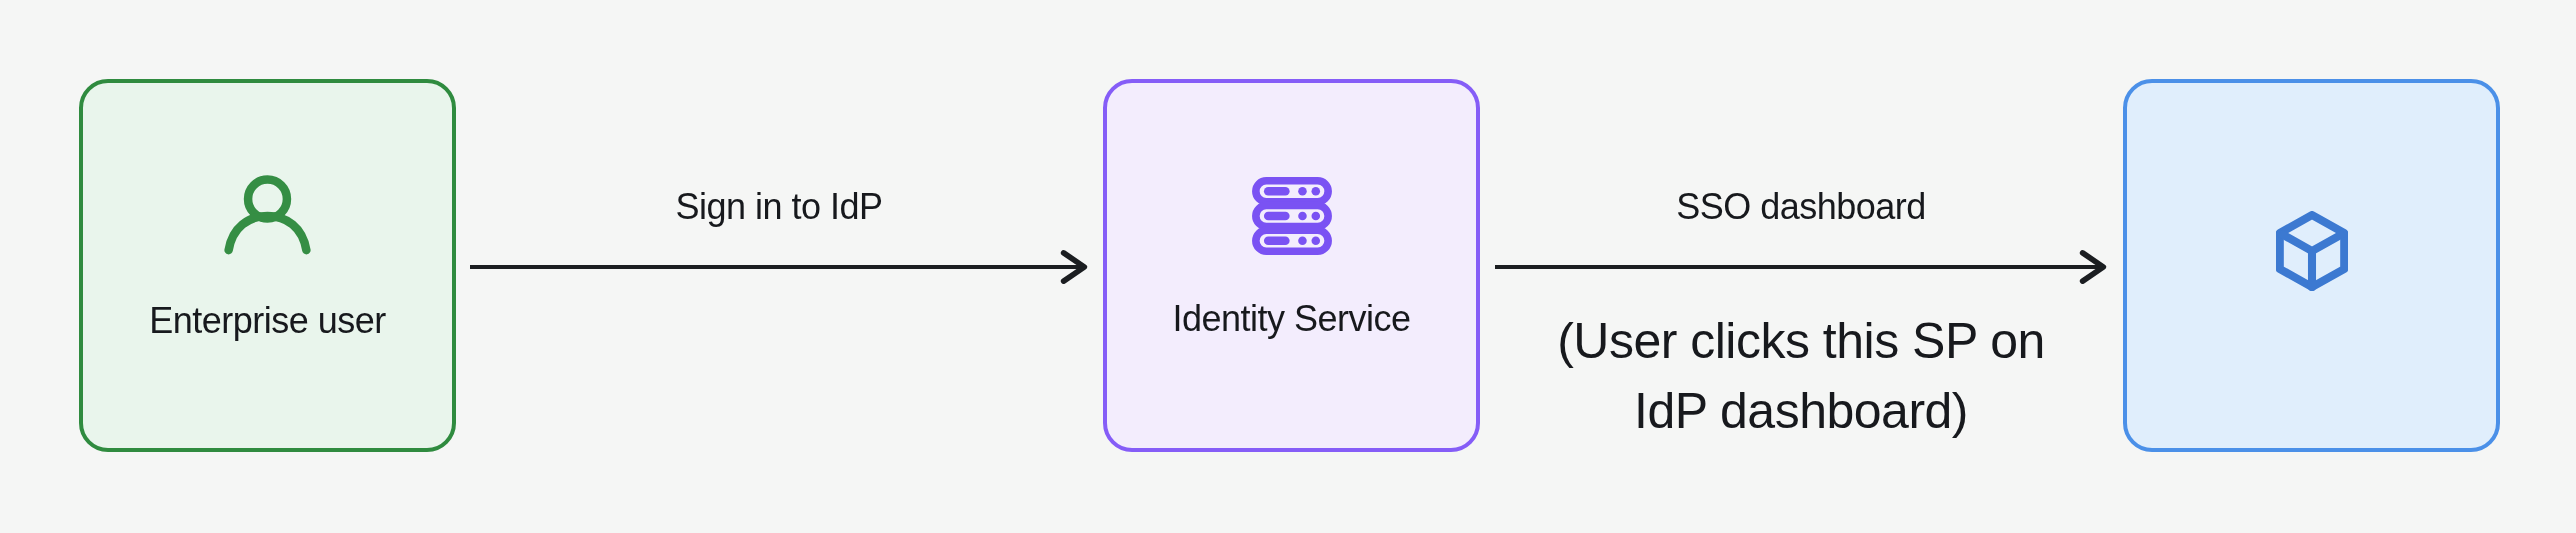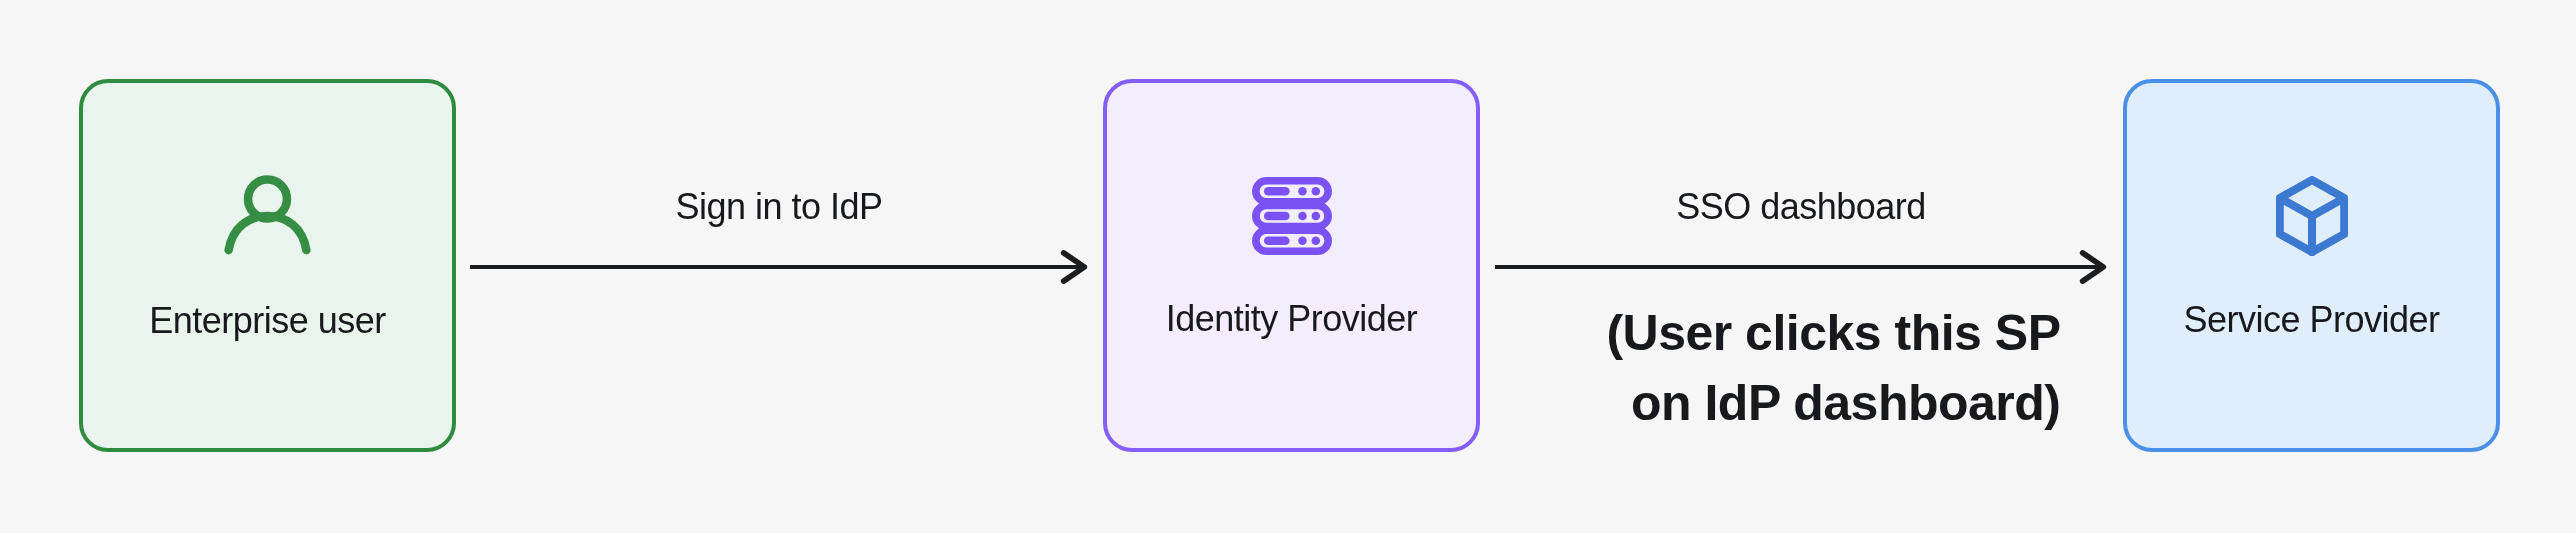--- a/index.html
+++ b/index.html
@@ -58,26 +58,26 @@
     text-align: center;
     font-size: 36px;
     line-height: 57px;
     font-weight: 400;
     letter-spacing: -0.5px;
   }
   .edge-sublabel {
     position: absolute;
     left: 0; right: 0;
     top: calc(50% + 23px);
-    margin: 8px auto;
+    margin: 16px auto;
     max-width: 519px;
-    text-align: right;
+    text-align: center;
     font-size: 50px;
     line-height: 70px;
-    font-weight: 700;
+    font-weight: 400;
     letter-spacing: -0.5px;
   }
   .arrow {
     position: absolute;
     left: 15.2px; right: 17px;
     top: 267px; height: 0;
   }
   .arrow-line {
     position: absolute;
     left: 0; right: 3.8px;
@@ -129,21 +129,21 @@
         <line x1="17" y1="41" x2="35" y2="41" stroke="currentColor" stroke-width="9" stroke-linecap="round"></line>
         <line x1="17" y1="67" x2="35" y2="67" stroke="currentColor" stroke-width="9" stroke-linecap="round"></line>
         <circle cx="53" cy="15" r="4.5" fill="currentColor"></circle>
           <circle cx="67" cy="15" r="4.5" fill="currentColor"></circle>
         <circle cx="53" cy="41" r="4.5" fill="currentColor"></circle>
           <circle cx="67" cy="41" r="4.5" fill="currentColor"></circle>
         <circle cx="53" cy="67" r="4.5" fill="currentColor"></circle>
           <circle cx="67" cy="67" r="4.5" fill="currentColor"></circle>
       </svg>
     </span>
-    <div class="node-label">Identity Provider</div>
+    <div class="node-label">Identity Service</div>
   </div>
 
   <div class="connector connector-2">
     <div class="edge-label">SSO dashboard</div>
     <div class="arrow">
       <div class="arrow-line"></div>
       <span class="arrow-head">
         <svg width="32" height="38" viewBox="0 0 34 40" fill="none">
           <polyline points="6,5 28,20 6,35" stroke="currentColor" stroke-width="6" stroke-linecap="round" stroke-linejoin="round"></polyline>
         </svg>
@@ -153,17 +153,16 @@
   </div>
 
   <div class="node node-sp" style="--node-bg: #e0eefc; --node-border: #4b90e8; --node-icon: #3c79d1;">
     <span class="icon">
       <svg width="72" height="80" viewBox="0 0 76 84" fill="none">
         <path d="M38 4 L72 23 L72 61 L38 80 L4 61 L4 23 Z" stroke="currentColor" stroke-width="8.5" stroke-linejoin="round"></path>
         <path d="M4 23 L38 42 L72 23" stroke="currentColor" stroke-width="8.5" stroke-linejoin="round"></path>
         <path d="M38 42 L38 80" stroke="currentColor" stroke-width="8.5" stroke-linecap="round"></path>
       </svg>
     </span>
-    <div class="node-label">Service Provider</div>
   </div>
 
 </div>
 
 
 </body></html>

